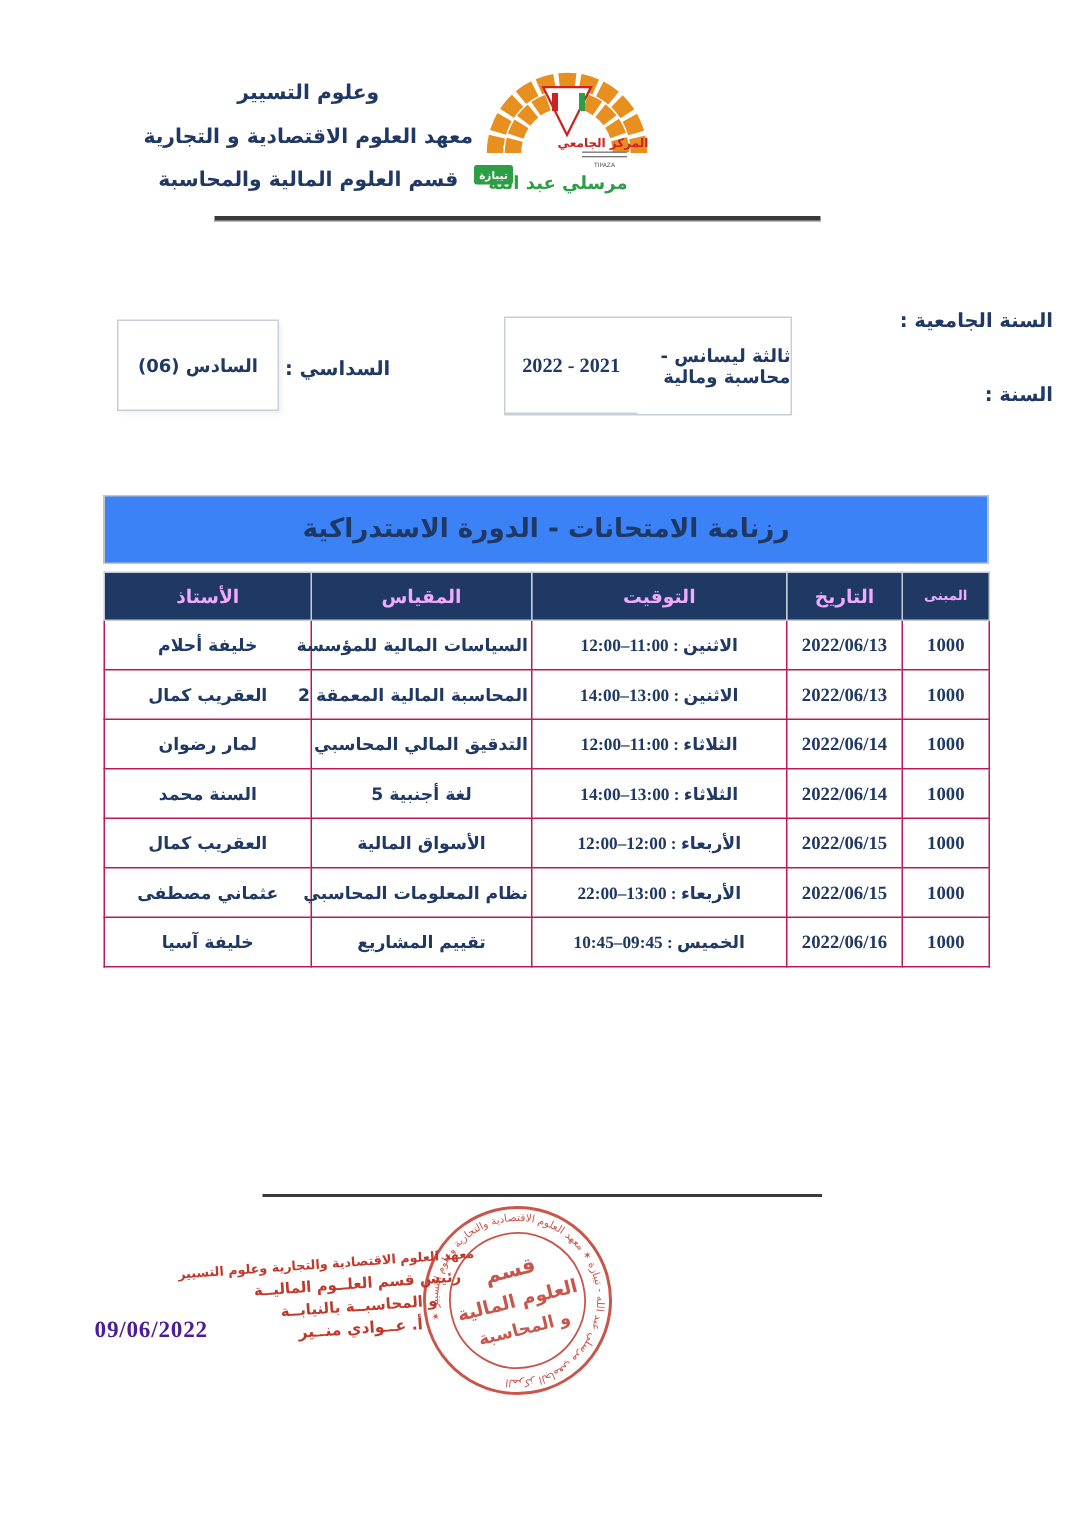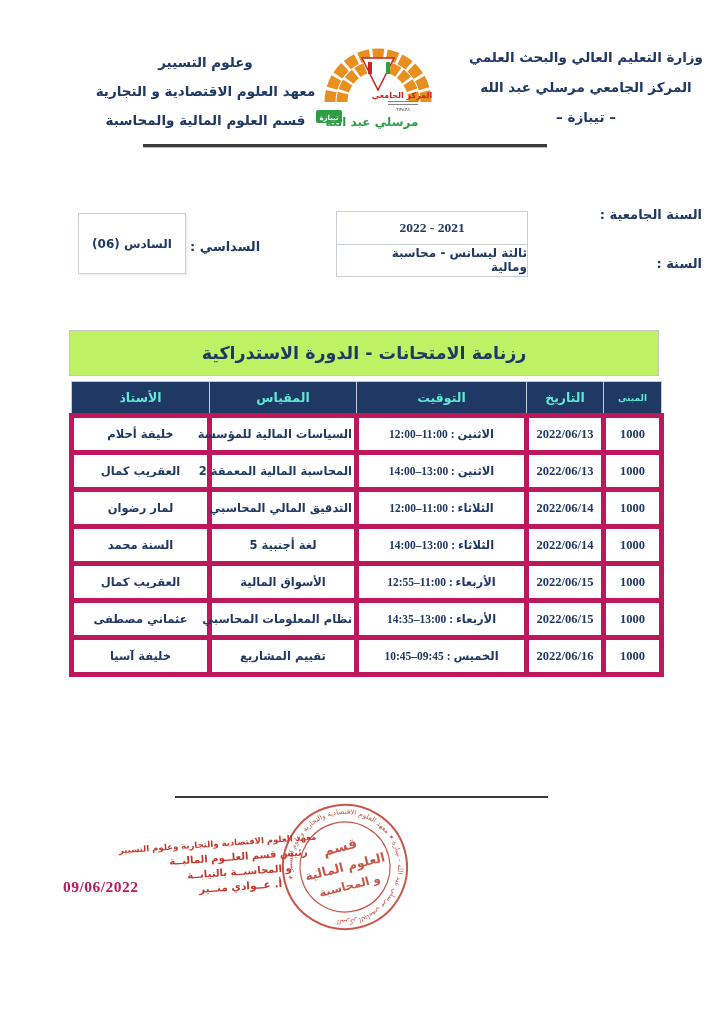--- a/index.html
+++ b/index.html
@@ -14,68 +14,63 @@
   .hdr-right { top:42px; right:18px; width:240px; line-height:30px; }
   .hdr-left  { top:48px; left:78px;  width:255px; line-height:29px; }
   .logo-wrap { position:absolute; top:38px; left:310px; width:140px; height:104px; }
   .rule-1 { position:absolute; top:144px; left:143px; width:404px; height:3px;
             background:#3a3a3a; border-bottom:1px solid #bdbdbd; }
   
   .info-label { position:absolute; font-weight:bold; font-size:13px; color:#1F3864; white-space:nowrap; }
   .lbl-academic-year { top:207px; right:22px; }
   .lbl-year { top:256px; right:22px; }
   .center-box { position:absolute; top:211px; left:336px; width:190px; height:64px;
-                border:1px solid #c9cdd6; background:#fff; display:flex; flex-direction:column; }
+                border:1px solid #c9cdd6; background:#fff; display:flex; flex-direction:row; }
   .center-box .row { flex:1; display:flex; align-items:center; justify-content:center;
                      font-weight:bold; color:#1F3864; }
   .center-box .row.top { border-bottom:1px solid #c9cdd6; font-size:13.5px;
                          font-family:"Liberation Serif","DejaVu Sans",serif; }
   .center-box .row.bottom { font-size:12px;margin-left:15px; }
   .sem-label { top:239px; left:190px; }
   .sem-box { position:absolute; top:213px; left:78px; width:106px; height:59px;
              border:1px solid #c9cdd6; background:#fff; box-shadow:2px 2px 3px rgba(0,0,0,0.06);
              display:flex; align-items:center; justify-content:center;
              font-weight:bold; font-size:12px; color:#1F3864; }
   
   .title-bar { position:absolute; top:330px; left:69px; width:590px; height:46px;
-               background:#bef264; border:1px solid #c6c6c6; box-sizing:border-box;
+               background:#3b82f6; border:1px solid #c6c6c6; box-sizing:border-box;
                display:flex; align-items:center; justify-content:center;
                font-weight:bold; font-size:17.5px; color:#1F3864; }
   table.sched { position:absolute; top:381px; left:69px; width:590px;
                 border-collapse:collapse; table-layout:fixed; }
-  table.sched th { background:#1F3864; color:#5eead4; font-weight:bold; font-size:12.5px;
+  table.sched th { background:#1F3864; color:#f0abfc; font-weight:bold; font-size:12.5px;
                    height:31px; border:1px solid #c3cbd8; padding:0; }
   table.sched th.small { font-size:9px; }
   table.sched td { background:#ffffff; color:#1F3864; font-weight:bold; font-size:11.5px;
-                   height:32px; border:5px solid #be185d; text-align:center; padding:0 2px;
+                   height:32px; border:1px solid #be185d; text-align:center; padding:0 2px;
                    font-family:"Liberation Serif","DejaVu Sans",serif; white-space:nowrap; }
   table.sched td.ar { font-family:"DejaVu Sans",sans-serif; }
   table.sched td.num { font-size:12.5px; }
   
   .rule-2 { position:absolute; top:796px; left:175px; width:373px; height:2px; background:#3a3a3a; }
   .sig-block { position:absolute; top:836px; left:160px; width:158px; text-align:center;
                color:#c0392b; font-weight:bold; transform:rotate(-4deg); line-height:1.5; }
   .sig-block .l1 { font-size:8.5px; white-space:nowrap; }
   .sig-block .l2, .sig-block .l3 { font-size:10px; white-space:nowrap; }
   .sig-block .l4 { font-size:10.5px; white-space:nowrap; }
   .stamp-wrap { position:absolute; top:797px; left:275px; width:140px; height:140px;
                 transform:rotate(-14deg); opacity:0.85; }
   .doc-date { position:absolute; top:878px; left:63px; font-weight:bold; font-size:15.5px;
-              color:#be185d; font-family:"Liberation Serif","DejaVu Sans",serif; letter-spacing:0.5px; }
+              color:#4c1d95; font-family:"Liberation Serif","DejaVu Sans",serif; letter-spacing:0.5px; }
 </style>
 </head>
 <body>
 
 <div class="page">
 
-  <div class="hdr-block hdr-right" dir="rtl">
-    <div>وزارة التعليم العالي والبحث العلمي</div>
-    <div>المركز الجامعي مرسلي عبد الله</div>
-    <div>–  تيبازة  –</div>
-  </div>
 
   <div class="logo-wrap">
     <svg viewBox="0 0 140 104" width="140" height="104">
       <path d="M 32 64 A 36 36 0 0 1 104 64" fill="none" stroke="#E8901F" stroke-width="11" stroke-dasharray="9 2.5"></path>
       <path d="M 20 64 A 48 48 0 0 1 116 64" fill="none" stroke="#E8901F" stroke-width="11" stroke-dasharray="11 3"></path>
       <polygon points="52,20 68,52 84,20" fill="#ffffff" stroke="#cc2222" stroke-width="1.5"></polygon>
       <rect x="58" y="24" width="4" height="12" fill="#cc2222"></rect>
       <rect x="76" y="24" width="4" height="12" fill="#2E9E46"></rect>
       <text x="92" y="60" text-anchor="middle" font-size="8" font-weight="bold" fill="#cc2222">المركز الجامعي</text>
       <rect x="78" y="63" width="30" height="0.9" fill="#777"></rect>
@@ -150,28 +145,28 @@
       <tr>
         <td class="num">1000</td>
         <td class="num">2022/06/14</td>
         <td>الثلاثاء :  13:00–14:00</td>
         <td class="ar">لغة أجنبية 5</td>
         <td class="ar">السنة محمد</td>
       </tr>
       <tr>
         <td class="num">1000</td>
         <td class="num">2022/06/15</td>
-        <td>الأربعاء :  11:00–12:55</td>
+        <td>الأربعاء :  12:00–12:00</td>
         <td class="ar">الأسواق المالية</td>
         <td class="ar">العقريب كمال</td>
       </tr>
       <tr>
         <td class="num">1000</td>
         <td class="num">2022/06/15</td>
-        <td>الأربعاء :  13:00–14:35</td>
+        <td>الأربعاء :  13:00–22:00</td>
         <td class="ar">نظام المعلومات المحاسبي</td>
         <td class="ar">عثماني مصطفى</td>
       </tr>
       <tr>
         <td class="num">1000</td>
         <td class="num">2022/06/16</td>
         <td>الخميس :  09:45–10:45</td>
         <td class="ar">تقييم المشاريع</td>
         <td class="ar">خليفة آسيا</td>
       </tr>

